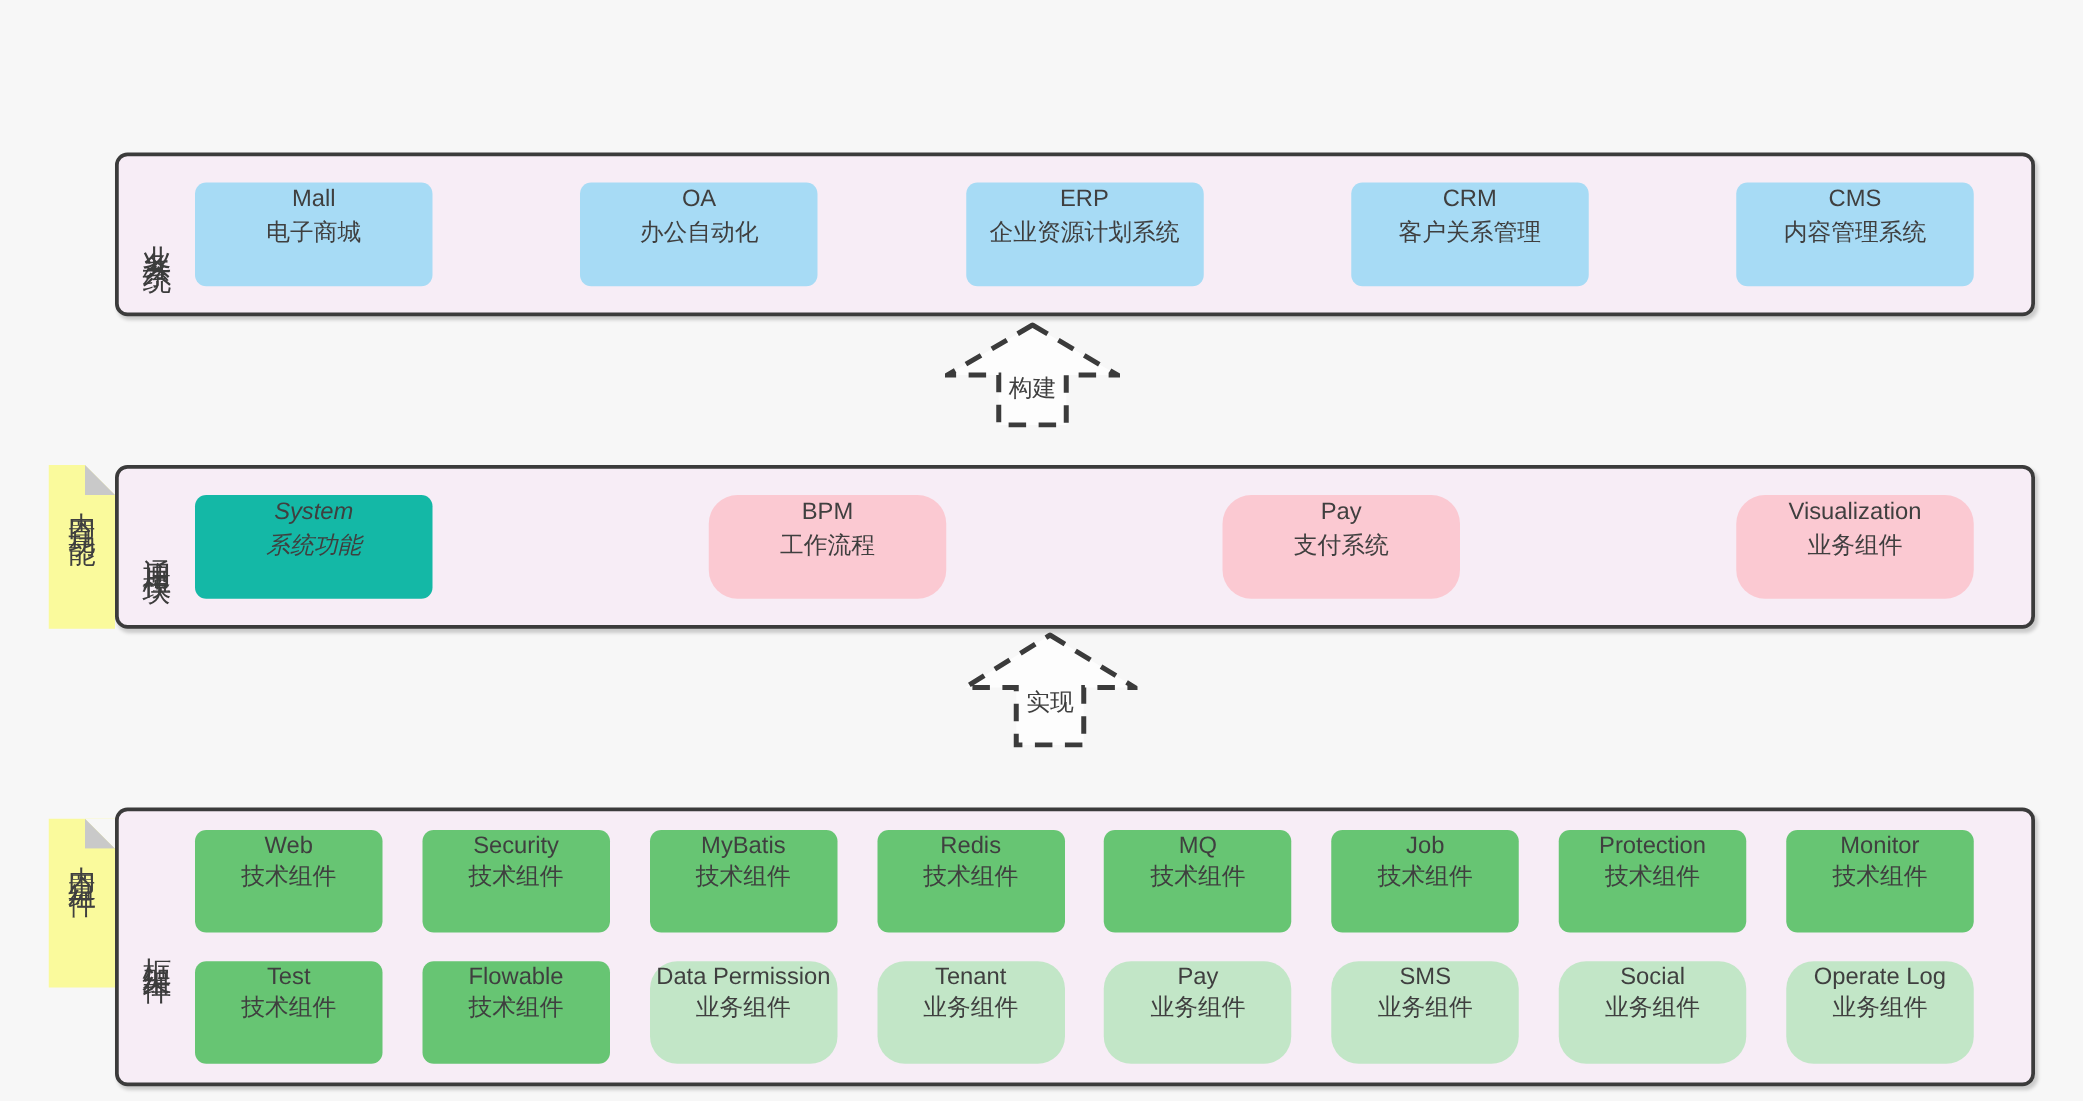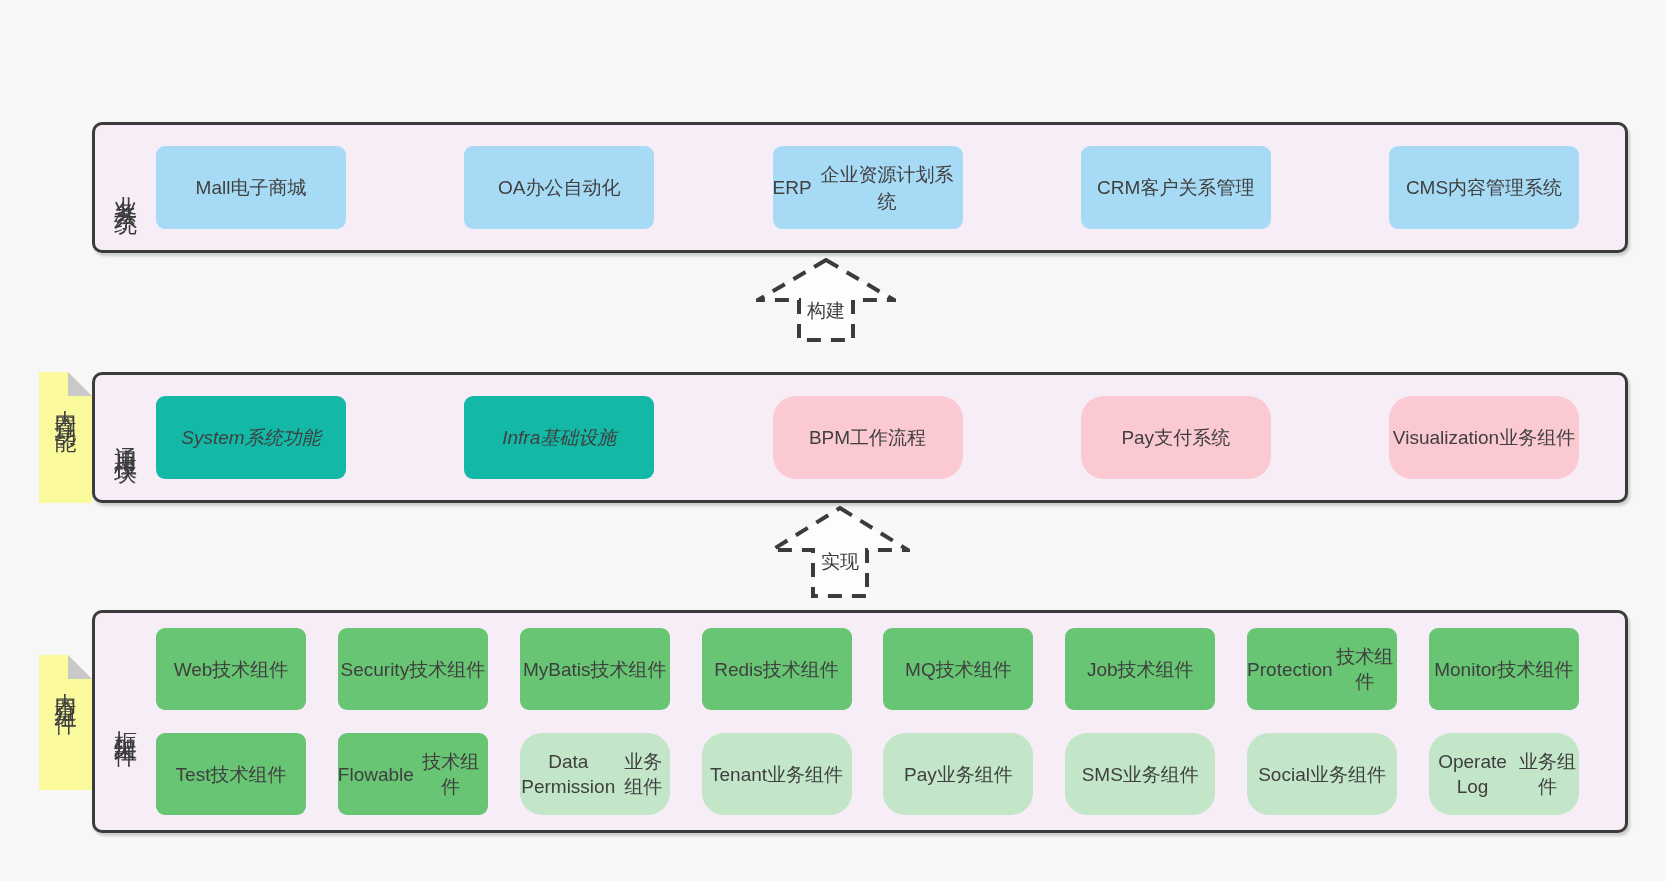--- a/index.html
+++ b/index.html
@@ -17,21 +17,21 @@
     width:1536px;
     background:#f7edf6;
     border:3px solid #3b3b3b;
     border-radius:10px;
     box-shadow:2px 3px 3px rgba(0,0,0,0.18);
     display:flex;
     align-items:center;
   }
   #layer-business   { top:122px; height:131px; }
   #layer-modules    { top:372px; height:131px; }
-  #layer-components { top:610px; height:223px; }
+  #layer-components { top:646px; height:223px; }
 
   .label-col {
     width:61px;
     flex:0 0 61px;
     display:flex;
     align-items:center;
     justify-content:center;
     height:100%;
   }
   .vtext {
@@ -56,23 +56,22 @@
     flex-direction:column;
     gap:23px;
   }
   .rows .boxes { margin-right:0; }
 
   .box {
     width:190px;
     height:83px;
     border-radius:9px;
     display:flex;
-    flex-direction:row;
-    align-items:center;
-    justify-content:center;
+    flex-direction:column;
+    align-items:center;
     text-align:center;
     font-size:19px;
     line-height:27px;
   }
   #layer-components .box { width:150px; height:82px; line-height:25px; }
   .box .box-name { white-space:pre-line; }
   .blue   { background:#a7dbf5; }
   .red    { background:#14b8a6;font-style:italic; }
   .pink   { background:#fbc9d2;border-radius:23px; }
   .green  { background:#67c573; }
@@ -173,24 +172,20 @@
 
 <div class="layer" id="layer-modules">
   <div class="label-col">
     <span class="vtext">通用模块</span>
   </div>
   <div class="boxes">
     <div class="box red">
       <span class="box-name">System</span>
       <span class="box-desc">系统功能</span>
     </div>
-    <div class="box red">
-      <span class="box-name">Infra</span>
-      <span class="box-desc">基础设施</span>
-    </div>
     <div class="box pink">
       <span class="box-name">BPM</span>
       <span class="box-desc">工作流程</span>
     </div>
     <div class="box pink">
       <span class="box-name">Pay</span>
       <span class="box-desc">支付系统</span>
     </div>
     <div class="box pink">
       <span class="box-name">Visualization</span>

